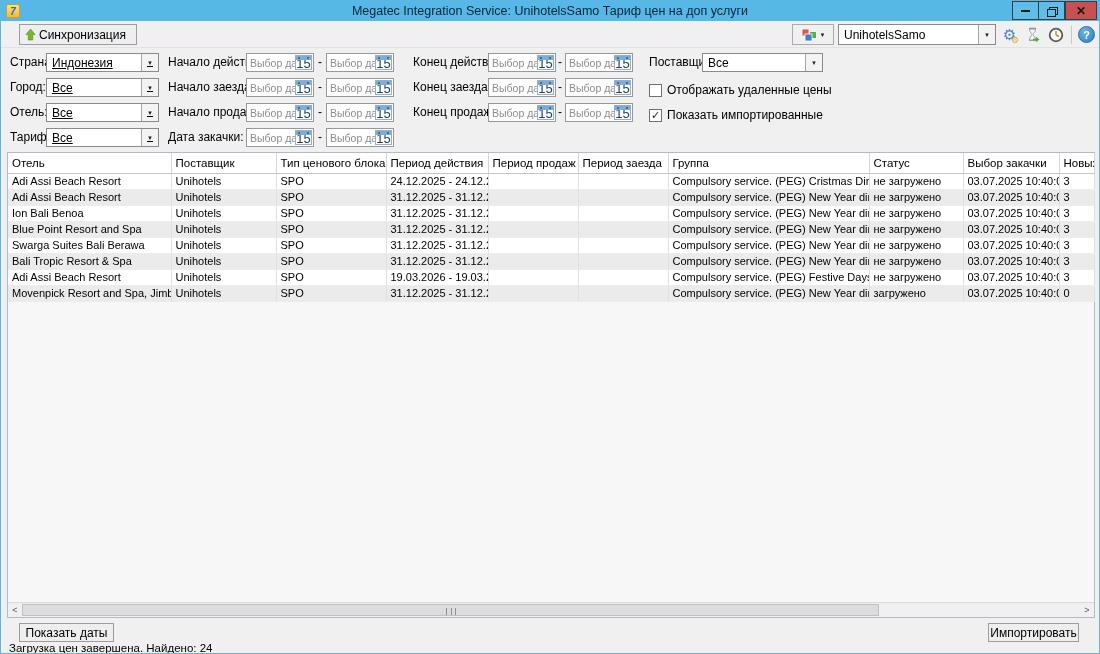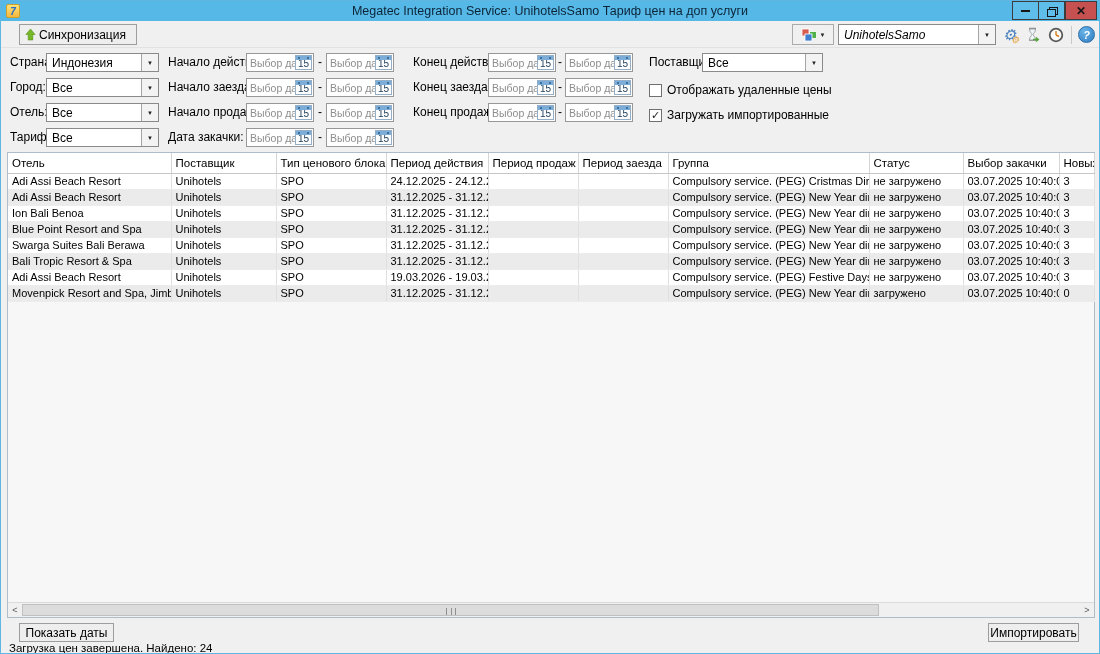--- a/index.html
+++ b/index.html
@@ -25,50 +25,50 @@
   .win-btn.close { right:2px; width:32px; background:#c75050; font-size:12px; font-weight:bold; color:#161616; }
   .glyph-min { width:9px; height:2px; background:#161616; }
   .glyph-max { position:relative; width:9px; height:8px; }
   .glyph-max::before { content:""; position:absolute; left:2px; top:0; width:7px; height:6px; border:1.5px solid #161616; }
   .glyph-max::after { content:""; position:absolute; left:0; top:2px; width:7px; height:6px; border:1.5px solid #161616; background:#5ebde9; }
   
   .toolbar { position:absolute; top:20px; left:0; right:0; height:27px; background:#f0f0f0; border-bottom:1px solid #e2e2e2; }
   .btn { background:#eeeeee; border:1px solid #9d9d9d; font-size:12px; color:#000;
     display:flex; align-items:center; justify-content:center; cursor:default; }
   .btn-sync { position:absolute; left:18px; top:3px; height:21px; padding:0 10px 0 5px; gap:3px; }
-  .tb-right { position:absolute; right:4px; top:3px; height:21px; display:flex; align-items:center; gap:4px;font-style:italic; }
+  .tb-right { position:absolute; right:4px; top:3px; height:21px; display:flex; align-items:center; gap:4px; }
   .btn-cubes { width:42px; height:21px; gap:3px; background:#f0f0f0; border:1px solid #ababab; }
   .combo { background:#fff; border:1px solid #8a8a8a; display:flex; align-items:center; height:19px; }
   .combo .val { flex:1; padding:0 5px; font-size:12px; white-space:nowrap; overflow:hidden; }
   .combo .arrow { width:17px; align-self:stretch; border-left:1px solid #a5a5a5; background:#f3f3f3;
     display:flex; align-items:center; justify-content:center; font-size:6px; color:#222; }
   .combo-profile { width:158px; height:21px; }
   .tb-icon { width:19px; height:19px; position:relative; display:flex; align-items:center; justify-content:center; }
   .gear-big { font-size:15px; color:#4d82bd; line-height:1; }
   .gear-small { position:absolute; right:0px; bottom:-1px; font-size:9px; color:#e8a23a; line-height:1; }
   .tb-divider { width:1px; height:18px; background:#c9c9c9; margin:0 2px; }
   .help-circle { width:17px; height:17px; border-radius:50%; background:radial-gradient(circle at 35% 30%,#6ab4e8,#2f7cc0);
     border:1px solid #2a6da8; color:#fff; font-size:11px; font-weight:bold;
     display:flex; align-items:center; justify-content:center; }
   .dd-glyph { font-size:6px; color:#222; }
   
   .flabel { position:absolute; height:19px; line-height:19px; font-size:12px; color:#000; white-space:nowrap; }
   .r1 { top:52px; } .r2 { top:77px; } .r3 { top:102px; } .r4 { top:127px; }
-  .pos-combo1 { left:45px; width:113px; position:absolute; }
+  .pos-combo1 { left:45px; width:113px; position:absolute;text-decoration:underline; }
   .pos-dp1 { left:245px; } .pos-dp2 { left:325px; } .pos-dp3 { left:487px; } .pos-dp4 { left:564px; }
   .dash { position:absolute; width:6px; text-align:center; font-size:12px; height:19px; line-height:19px; }
   .dash1 { left:316px; } .dash2 { left:556px; }
   .dp { position:absolute; width:68px; height:19px; background:#fff; border:1px solid #989898;
     display:flex; align-items:center; }
   .dp-text { flex:1; font-size:10.5px; color:#8d8d8d; padding-left:3px; white-space:nowrap; overflow:hidden; }
   .dp-cal { width:17px; height:15px; margin-right:1px; border:1px solid #94aec8; background:#fdfdfd;
     position:relative; display:flex; align-items:flex-end; justify-content:center; flex-shrink:0; }
   .dp-cal::before { content:""; position:absolute; top:0; left:0; right:0; height:4px; background:#7cacd8; }
   .dp-cal::after { content:""; position:absolute; top:1px; left:2px; width:2px; height:2px; background:#3e719e; box-shadow:9px 0 #3e719e; }
-  .dp-day { font-size:10px; color:#23425e; line-height:10px; }
+  .dp-day { font-size:13px; color:#23425e; line-height:10px; }
   .pos-supplier { left:701px; width:121px; position:absolute; }
   .checkbox-row { position:absolute; left:648px; display:flex; align-items:flex-end; gap:5px; height:19px; }
   .cb-box { width:13px; height:13px; background:#fff; border:1px solid #707070;
     display:flex; align-items:center; justify-content:center; font-size:11px; color:#222; line-height:11px; }
   .cb-label { font-size:12px; white-space:nowrap; }
   .btn-search { position:absolute; left:731px; width:170px; height:20px; }
   
   .grid { position:absolute; left:6px; top:151px; width:1088px; height:466px;
     background:#f7f7f7; border:1px solid #afbcc9; }
   table { border-collapse:collapse; table-layout:fixed; width:1086px; background:#fff; }
@@ -307,21 +307,21 @@
       </span>
   </div>
   <div class="checkbox-row r2">
     <span class="cb-box"></span>
     <span class="cb-label">Отображать удаленные цены</span>
   </div>
   <div class="checkbox-row r3">
     <span class="cb-box">
         <span>✓</span>
       </span>
-    <span class="cb-label">Загружать импортированные</span>
+    <span class="cb-label">Показать импортированные</span>
   </div>
 
   <div class="grid">
     <table>
       <colgroup>
         <col style="width:163px">
           <col style="width:105px">
           <col style="width:110px">
           <col style="width:102px">
         <col style="width:90px">

